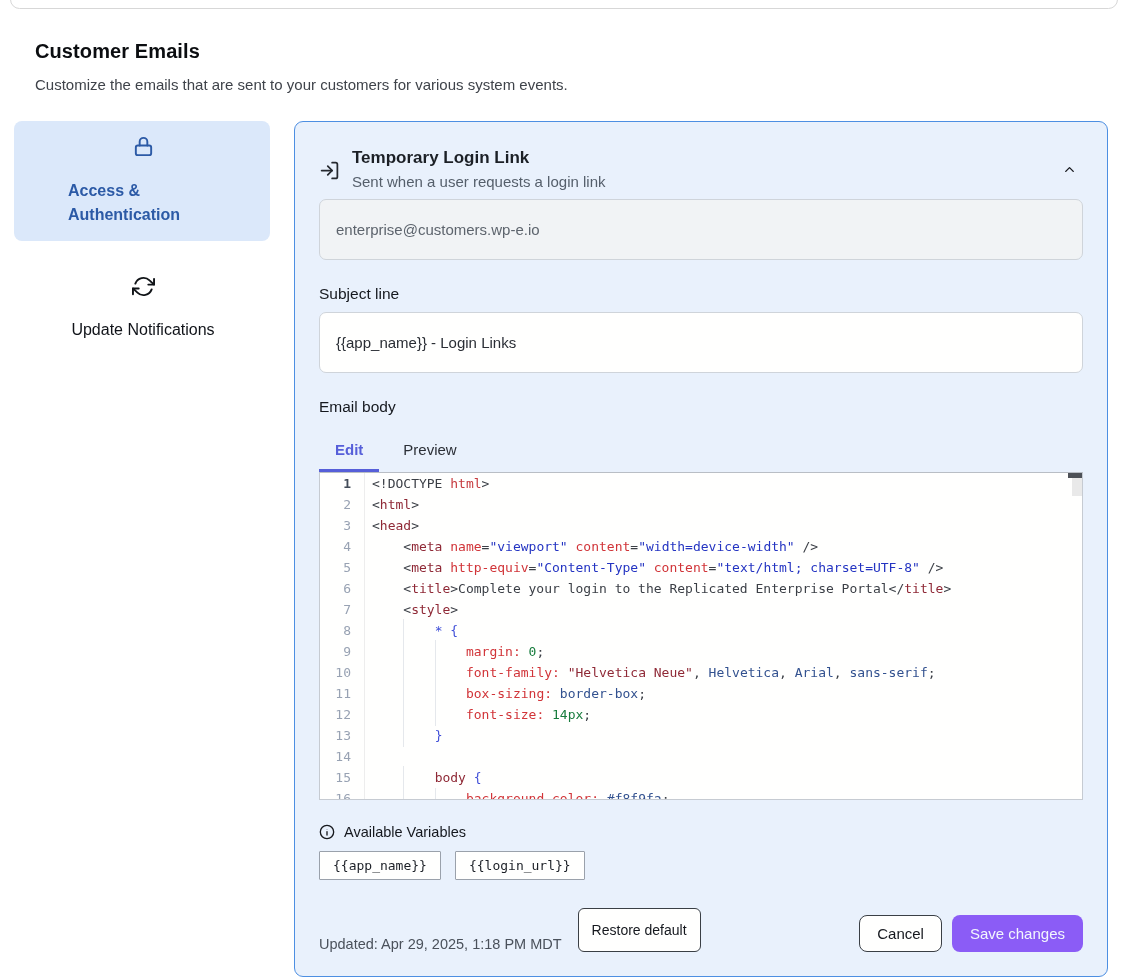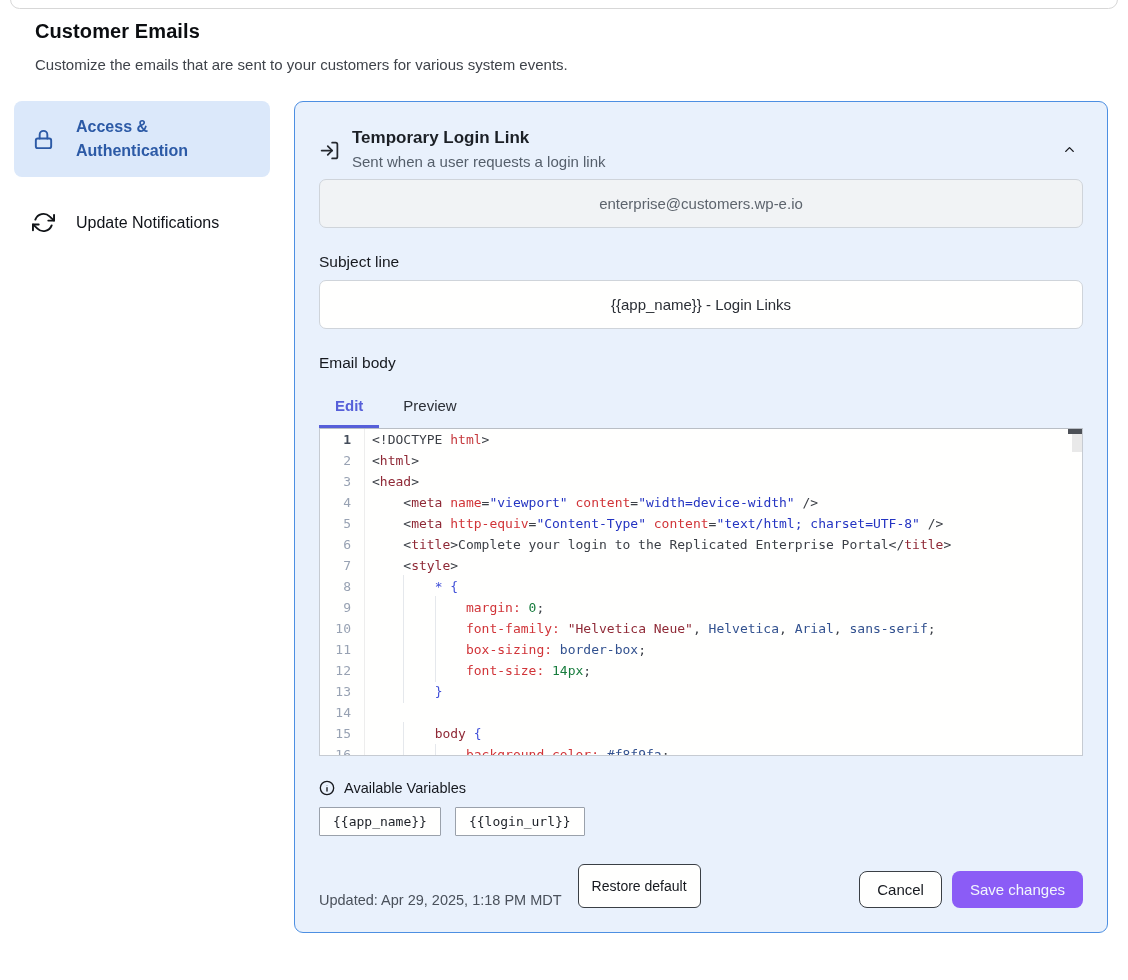--- a/index.html
+++ b/index.html
@@ -4,51 +4,51 @@
 <style>
   * { margin:0; padding:0; box-sizing:border-box; }
   html,body { width:1128px; height:980px; background:#ffffff; overflow:hidden;
     font-family:"Liberation Sans", sans-serif; color:#16181d; }
   .page { position:relative; width:1128px; height:980px; }
 
   
   .top-sliver { position:absolute; top:-10px; left:10px; width:1108px; height:19px;
     background:#fff; border:1px solid #d7d7d7; border-radius:10px; }
 
-  header { padding:20px 35px 0 35px; }
+  header { padding:40px 35px 0 35px; }
   h1 { font-size:20px; font-weight:700; color:#0b0d10; letter-spacing:.1px; }
   .subtitle { margin-top:13px; font-size:15px; color:#3f434a; }
 
   .layout { display:flex; align-items:flex-start; margin:28px 14px 0 14px; gap:24px; }
 
   
   .sidebar { width:256px; flex:none; }
   .side-item { display:flex; align-items:center; gap:21px; padding:14px 16px 14px 18px;
-    border-radius:8px; cursor:pointer; font-size:16px; }
+    border-radius:8px; cursor:pointer; font-size:16px;flex-direction:column; }
   .side-item .icn { flex:none; display:flex; }
   .side-item.active { background:#dbe8fa; }
   .side-item.active .lbl { color:#2c5aa6; font-weight:600; max-width:150px; line-height:24px; }
   .side-item + .side-item { margin-top:20px; }
   .side-item .lbl { color:#101319; line-height:22px; }
 
   
   .panel { width:814px; flex:none; background:#e9f1fc; border:1.5px solid #4d8fe2;
     border-radius:9px; padding:26px 24px 24px 24px; }
 
   .panel-head { display:flex; align-items:flex-start; gap:12px; position:relative; }
   .panel-head .icn { margin-top:12px; display:flex; }
   .ph-title { font-size:17px; font-weight:700; color:#1c2026; }
   .ph-sub { margin-top:5px; font-size:15px; color:#555f6b; }
   .collapse-btn { position:absolute; right:2px; top:10px; background:none; border:none;
     cursor:pointer; display:flex; padding:4px; }
 
   .field-label { margin-top:25px; font-size:15.5px; color:#15181e; }
-  .field-input { margin-top:9px; width:764px; height:49px; border:1px solid #cfd4da;
+  .field-input { margin-top:9px; width:764px; height:61px; border:1px solid #cfd4da;
     border-radius:7px; padding:0 16px; font-size:15px;
-    font-family:"Liberation Sans", sans-serif;text-align:center; }
+    font-family:"Liberation Sans", sans-serif; }
   .field-input.muted { background:#f1f3f5; color:#5d646d; }
   .field-input.plain { background:#fffffe; color:#2a2e35; }
 
   
   .tabs { display:flex; margin-top:16px; }
   .tab { padding:9px 16px 11px 16px; font-size:15px; color:#2b2f36; background:none;
     border:none; border-bottom:3px solid transparent; cursor:pointer;
     font-family:"Liberation Sans", sans-serif; }
   .tab.active { color:#565fd9; font-weight:700; border-bottom-color:#565fd9; }
   .tab + .tab { margin-left:8px; }

